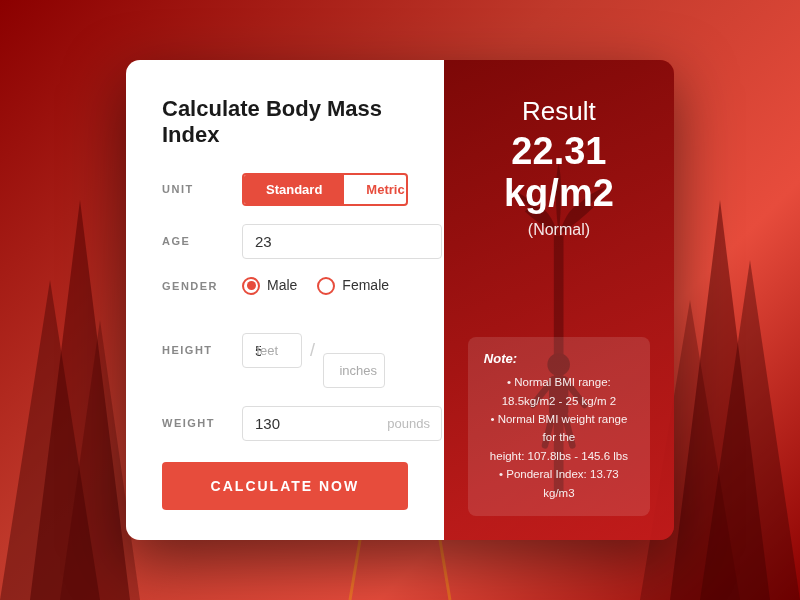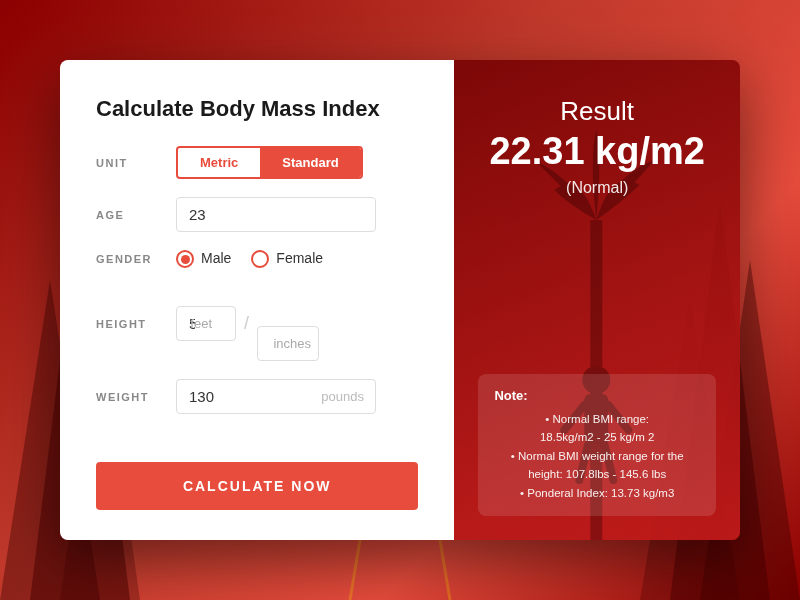--- a/index.html
+++ b/index.html
@@ -27,23 +27,23 @@
       z-index: 1;
       overflow: hidden;
     }
 
     
     .card-wrapper {
       position: absolute;
       top: 50%;
       left: 50%;
       transform: translate(-50%, -50%);
-      width: 680px;
+      width: 548px;
       height: 480px;
-      border-radius: 8px;
+      border-radius: 14px;
       overflow: hidden;
       display: flex;
       z-index: 10;
       box-shadow: 0 20px 60px rgba(0,0,0,0.5);
     }
 
     
     .left-panel {
       background: #fff;
       width: 58%;
@@ -277,20 +277,21 @@
       padding: 14px 16px;
       width: 100%;
       margin-top: auto;
     }
 
     .notes-title {
       font-size: 13px;
       font-weight: 700;
       color: #fff;
       margin-bottom: 7px;
+      font-style: italic;
     }
 
     .notes-item {
       font-size: 11.5px;
       color: rgba(255,255,255,0.92);
       line-height: 1.6;
       text-align: center;
     }
   </style>
 </head>
@@ -316,22 +317,22 @@
 
 <div class="card-wrapper">
 
   <div class="left-panel">
 
     <h1 class="card-title">Calculate Body Mass Index</h1>
 
     <div class="form-row">
       <span class="form-label">UNIT</span>
       <div class="unit-toggle">
+        <button class="unit-btn active">Standard</button>
         <button class="unit-btn">Metric</button>
-        <button class="unit-btn active">Standard</button>
       </div>
     </div>
 
     <div class="form-row">
       <span class="form-label">AGE</span>
       <input class="text-input input-age" type="text" value="23" style="">
     </div>
 
     <div class="form-row">
       <span class="form-label">GENDER</span>

